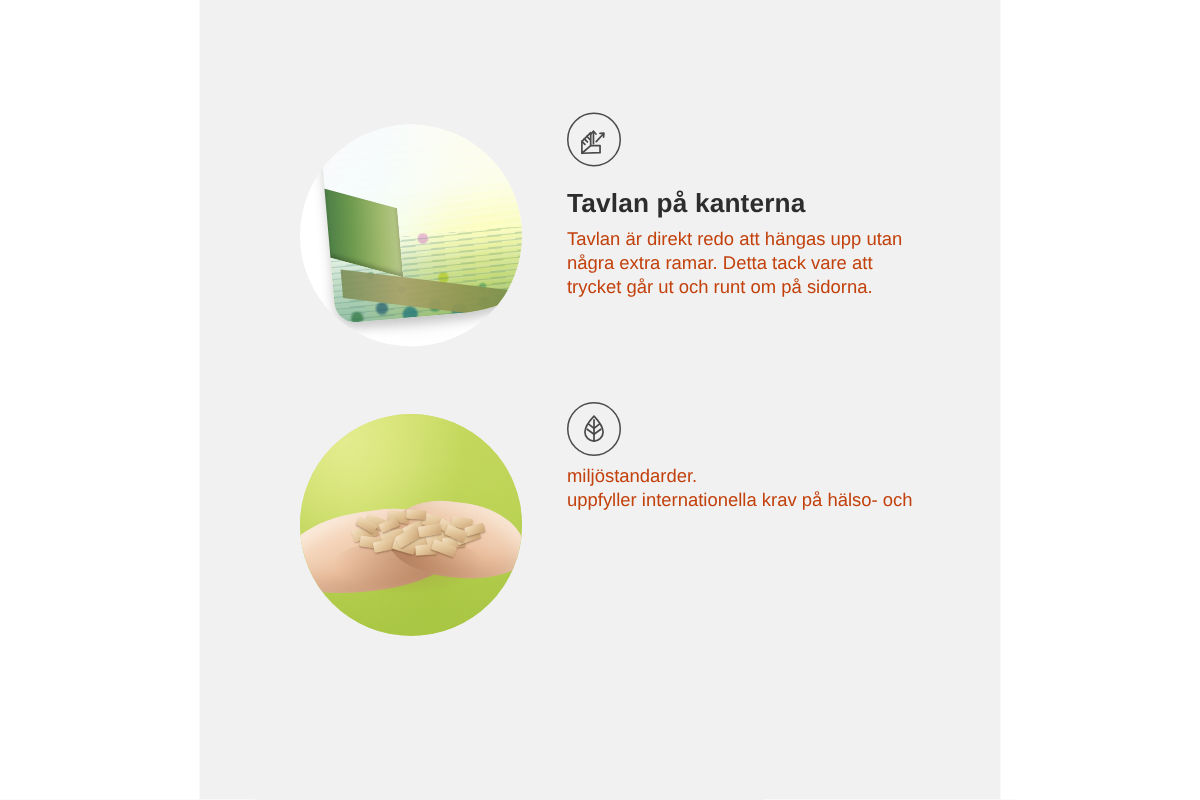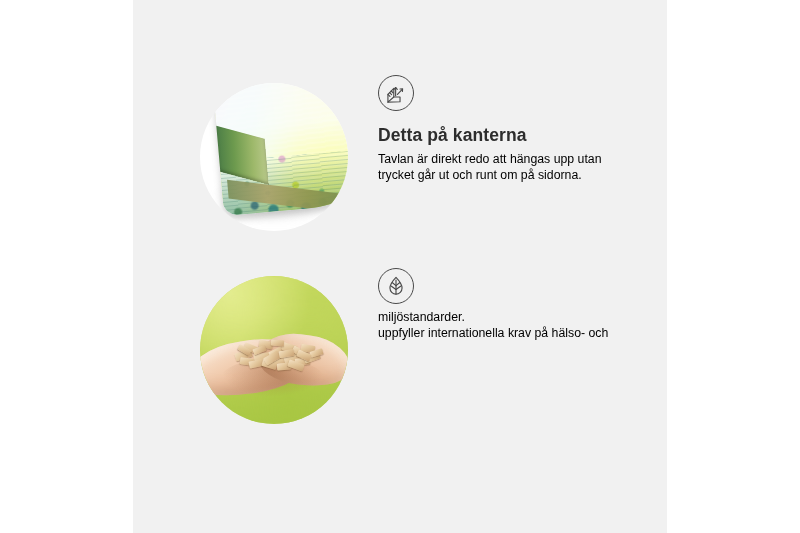--- a/index.html
+++ b/index.html
@@ -252,21 +252,21 @@
     font-size: 17.5px;
     line-height: 1.2;
     font-weight: 600;
     color: #2d2d2d;
     letter-spacing: .1px;
   }
   .feature-body {
     margin: 5px 0 0 0;
     font-size: 12.3px;
     line-height: 16px;
-    color: #000000;
+    color: #c2410c;
     max-width: 270px;
   }
   .feature-body span { display: block; }
 </style>
 </head>
 <body>
 
 <div id="stage">
 
   <div id="panel">
@@ -292,23 +292,24 @@
             <path d="M9.6 16.4 L16.4 16.4 L16.4 21.6 L3.2 22.0"></path>
             <path d="M3.2 13.4 L5.4 15.6"></path>
             <path d="M5.0 11.6 L7.2 13.8"></path>
             <path d="M6.8 9.8 L9.0 12.0"></path>
             <path d="M11.6 15.0 L11.6 6.2"></path>
             <path d="M9.8 8.0 L11.6 6.0 L13.4 8.0"></path>
             <path d="M13.6 13.6 L18.8 8.0"></path>
             <path d="M16.4 7.6 L19.2 7.4 L19.0 10.2"></path>
           </svg>
         </div>
-        <h2 class="feature-title">Detta på kanterna</h2>
+        <h2 class="feature-title">Tavlan på kanterna</h2>
         <p class="feature-body">
           <span>Tavlan är direkt redo att hängas upp utan</span>
+          <span>några extra ramar. Detta tack vare att</span>
           <span>trycket går ut och runt om på sidorna.</span>
         </p>
       </div>
     </div>
 
     <div class="feature" id="feature-2">
 
       <div class="photo-wrap">
         <div class="photo-circle" id="photo-eco">
           <div class="bg-blur"></div>

